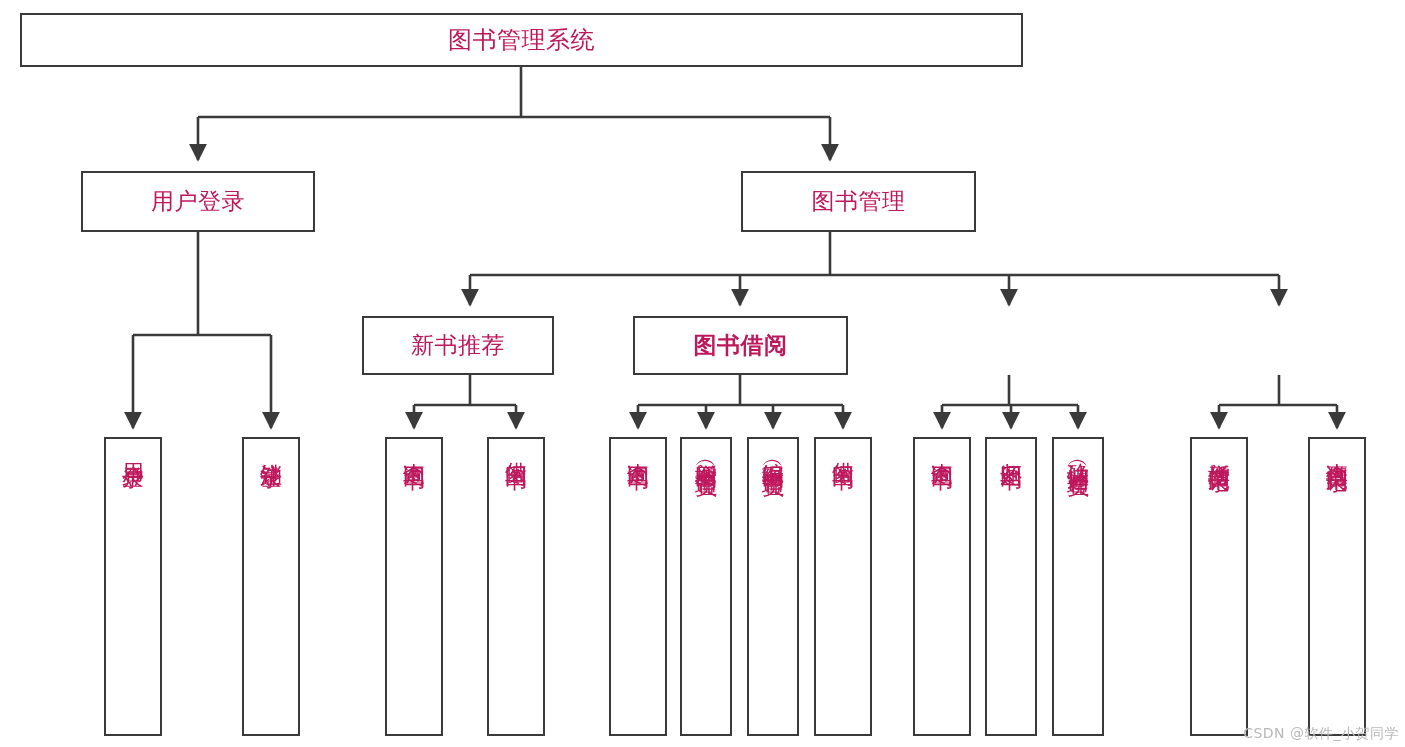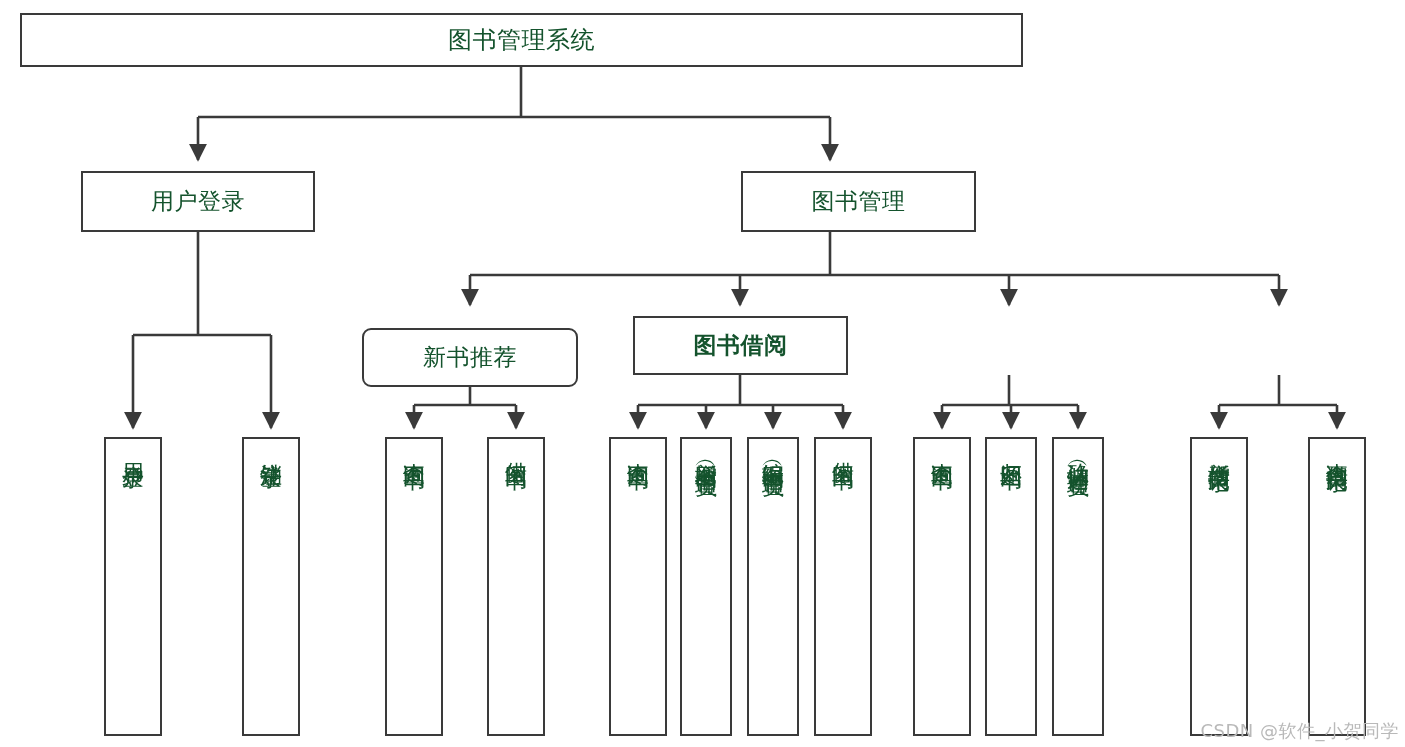--- a/index.html
+++ b/index.html
@@ -26,21 +26,21 @@
     pointer-events: none;
   }
   .node {
     position: absolute;
     box-sizing: border-box;
     background: #ffffff;
     border: 2.5px solid #3a3a3a;
     display: flex;
     align-items: center;
     justify-content: center;
-    color: #14532d;
+    color: #be185d;
   }
   .node .label {
     display: block;
     text-align: center;
     line-height: 1.18;
     letter-spacing: 0.5px;
   }
   .node.horizontal .label {
     writing-mode: horizontal-tb;
     font-size: 23px;
@@ -56,21 +56,21 @@
     letter-spacing: 2px;
     line-height: 1;
   }
   .node.root .label {
     font-size: 24px;
   }
   #watermark {
     position: absolute;
     right: 6px;
     bottom: 4px;
-    font-size: 18px;
+    font-size: 14px;
     color: #b9b9b9;
     white-space: nowrap;
     letter-spacing: 0.5px;
   }
 </style>
 </head>
 <body>
 
 <div id="canvas">
 
@@ -128,21 +128,21 @@
     <span class="label">图书管理系统</span>
   </div>
 
   <div class="node horizontal" style="left:81px; top:171px; width:234px; height:61px;">
     <span class="label">用户登录</span>
   </div>
   <div class="node horizontal" style="left:712px; top:171px; width:235px; height:61px;margin-left:29px;">
     <span class="label">图书管理</span>
   </div>
 
-  <div class="node horizontal" style="left:362px; top:328px; width:216px; height:59px;border-radius:9px;">
+  <div class="node horizontal" style="left:362px; top:316px; width:192px; height:59px;">
     <span class="label">新书推荐</span>
   </div>
   <div class="node horizontal" style="left:633px; top:316px; width:215px; height:59px;font-weight:bold;">
     <span class="label">图书借阅</span>
   </div>
 
   <div class="node vertical" style="left:104px; top:437px; width:58px; height:299px;">
     <span class="label">用户登录</span>
   </div>
   <div class="node vertical" style="left:242px; top:437px; width:58px; height:299px;">

